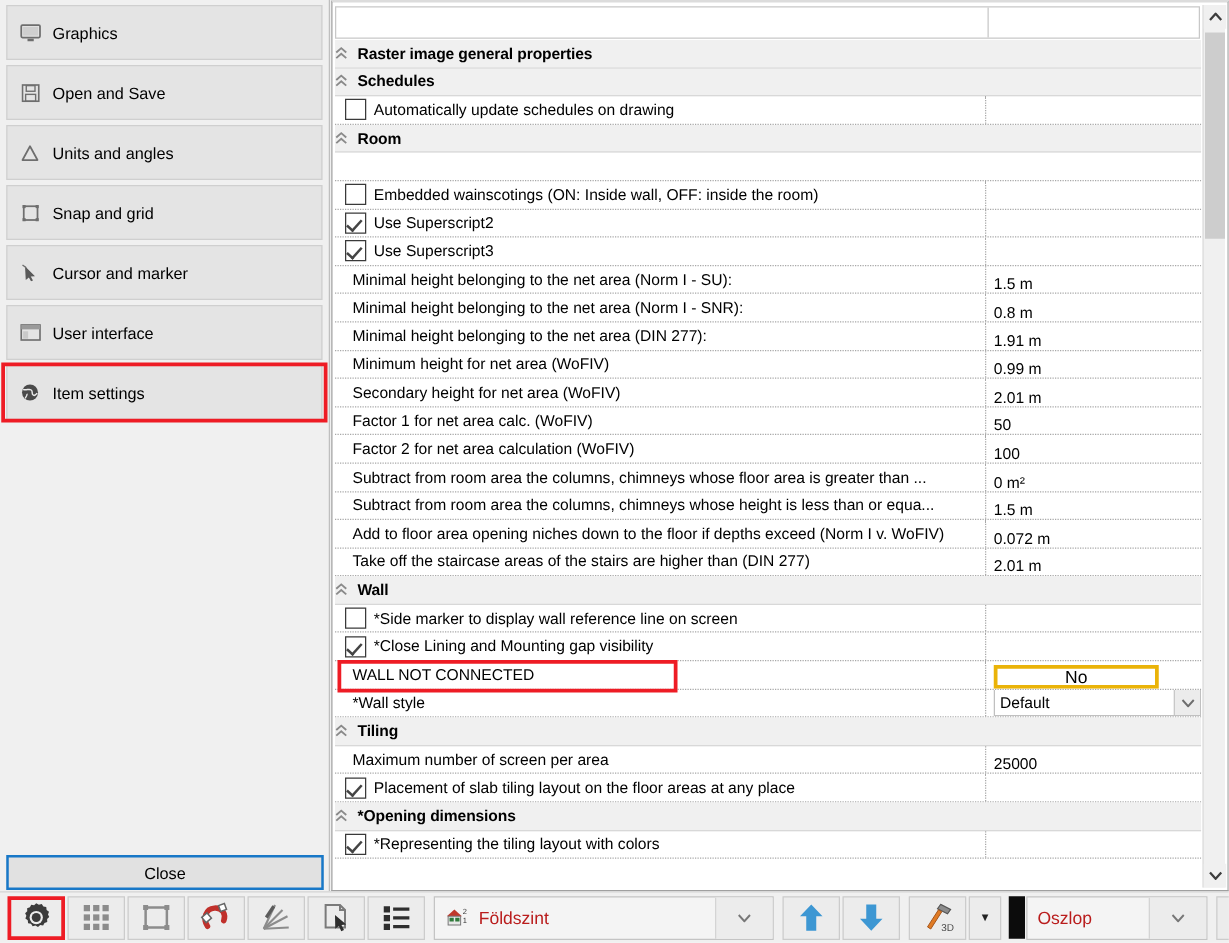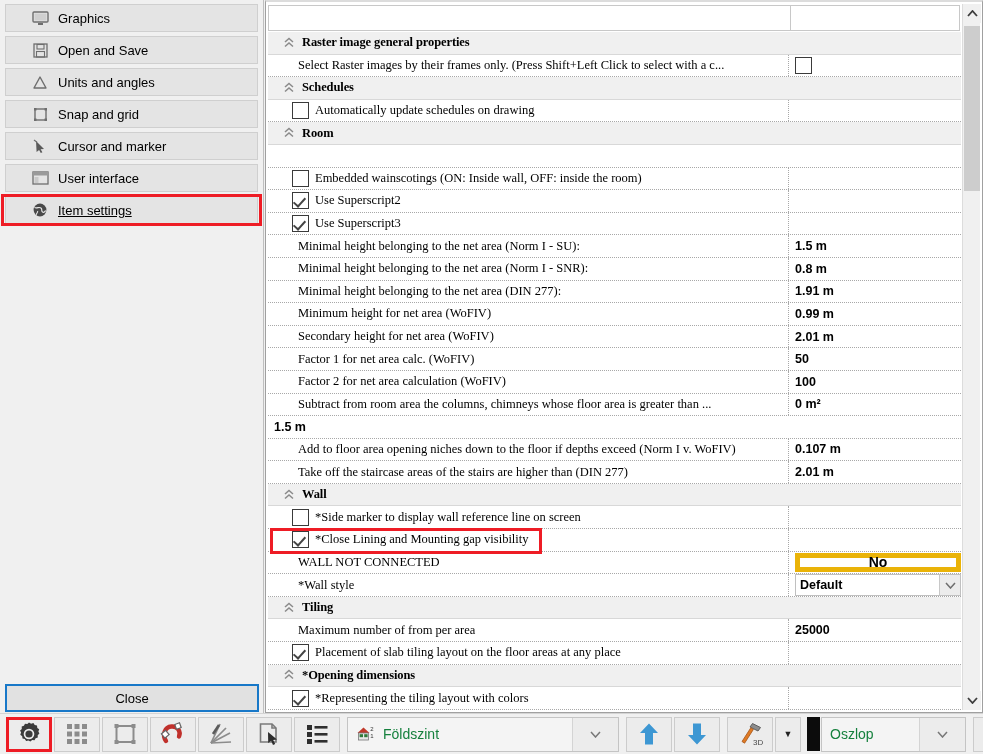--- a/index.html
+++ b/index.html
@@ -16,35 +16,35 @@
   
   #sidebar {
     position: absolute; left: 0; top: 0; width: 264px; height: 713px;
     background: #f0f0f0;
     border-right: 1px solid #bfbfbf;
   }
   .nav-list { padding: 4px 5px 0 5px; }
   .nav-item {
     position: relative;
     display: flex; align-items: center;
-    height: 28px;
+    height: 44px;
     margin-bottom: 4px;
     background: #e4e4e4;
     border: 1px solid #cfcfcf;
-    padding-left: 24px;
+    padding-left: 8px;
     cursor: default;
   }
   .nav-item .nav-icon {
     width: 20px; height: 20px;
     display: flex; align-items: center; justify-content: center;
     margin-right: 8px; flex: none;
   }
   .nav-item .nav-label { font-size: 13px; color: #000; }
   .nav-item.selected { background: #e4e4e4; }
-  .nav-item.selected .nav-label { text-decoration: underline; }
+  .nav-item.selected .nav-label { }
   .redbox {
     position: absolute; left: -5px; right: -5px; top: -3px; bottom: -3px;
     border: 3px solid #ee1c25; pointer-events: none;
   }
 
   
   #close-btn-wrap {
     position: absolute; left: 5px; top: 684px; width: 254px; height: 28px;
     border: 2px solid #1878c8; background: #e1e1e1;
     display: flex; align-items: center; justify-content: center;
@@ -86,29 +86,29 @@
   }
   .group-caret {
     width: 18px; text-align: center; font-size: 11px; color: #777;
     flex: none; line-height: 1;
   }
   .group-title { font-size: 12.5px; font-weight: bold; letter-spacing: -0.1px; }
   .row .namecell {
     display: flex; align-items: center;
     width: 521px; flex: none; height: 100%;
     border-right: 1px dotted #a8a8a8;
-    padding-left: 16px;
-    overflow: hidden; white-space: nowrap; font-family: Liberation Serif, serif;
+    padding-left: 0;
+    overflow: hidden; white-space: nowrap;
   }
   .row.group .namecell { border-right: none; width: auto; }
   .row .valcell {
     flex: 1; height: 100%;
-    display: flex; align-items: center;
+    display: flex; align-items: flex-end;
     padding-left: 6px;
-    white-space: nowrap; overflow: hidden; font-weight: bold;
+    white-space: nowrap; overflow: hidden;
   }
   .indent { width: 14px; flex: none; }
   .rowlabel { font-size: 12.5px; }
   .rowlabel.pad { padding-left: 3px; }
 
   
   .cbx {
     width: 17px; height: 17px; flex: none;
     border: 1px solid #3a3a3a; background: #fff;
     margin-left: 8px; margin-right: 3px;
@@ -119,22 +119,22 @@
     position: absolute; left: 3px; top: 2px;
     width: 5px; height: 10px;
     border: solid #444; border-width: 0 2px 2px 0;
     transform: rotate(42deg);
   }
   .cbx.valuebox { margin-left: 0; }
 
   
   .valtext { font-size: 12.5px; }
   .textfield {
-    height: 19px; width: 166px;
-    background: #fff; border: 5px solid #eab308;
+    height: 19px; width: 132px;
+    background: #fff; border: 3px solid #eab308;
     box-shadow: inset 0 0 0 1px #fff;
     display: flex; align-items: center; justify-content: center;
     font-size: 14px;
   }
   .combo {
     height: 22px; width: 166px;
     background: #fff; border: 1px solid #c0c0c0;
     display: flex; align-items: center;
   }
   .combo .cv { flex: 1; padding-left: 4px; font-size: 12.5px; }
@@ -189,21 +189,21 @@
     position: relative; border: 3px solid #ee1c25; background: #ececec;
   }
   .tb-combo {
     height: 35px; flex: none;
     background: #f4f4f4; border: 1px solid #c4c4c4;
     display: flex; align-items: center;
     margin: 0 1px;
   }
   .tb-combo .tcv {
     display: flex; align-items: center;
-    padding: 0 8px; font-size: 14px; color: #15803d;
+    padding: 0 8px; font-size: 14px; color: #b91c1c;
     flex: 1; overflow: hidden; white-space: nowrap;
   }
   .tb-combo .tca {
     width: 46px; height: 100%; flex: none;
     border-left: 1px solid #d4d4d4; background: #ececec;
     display: flex; align-items: center; justify-content: center;
     color: #666; font-size: 11px;
   }
   .tb-small-arrow {
     width: 26px; height: 35px; flex: none;
@@ -317,29 +317,20 @@
           <div class="namecell">
             <span class="group-caret">
               <svg width="10" height="12" viewBox="0 0 10 12">
                 <path d="M1 5 L5 1.5 L9 5" fill="none" stroke="#8a8a8a" stroke-width="1.5"></path>
                 <path d="M1 9.5 L5 6 L9 9.5" fill="none" stroke="#8a8a8a" stroke-width="1.5"></path>
               </svg>
             </span>
             <span class="group-title">Raster image general properties</span>
           </div>
         </div>
-        <div class="row">
-          <div class="namecell">
-            <span class="indent"></span>
-            <span class="rowlabel">Select Raster images by their frames only. (Press Shift+Left Click to select with a c...</span>
-          </div>
-          <div class="valcell">
-            <span class="cbx valuebox"></span>
-          </div>
-        </div>
         <div class="row group">
           <div class="namecell">
             <span class="group-caret">
               <svg width="10" height="12" viewBox="0 0 10 12">
                 <path d="M1 5 L5 1.5 L9 5" fill="none" stroke="#8a8a8a" stroke-width="1.5"></path>
                 <path d="M1 9.5 L5 6 L9 9.5" fill="none" stroke="#8a8a8a" stroke-width="1.5"></path>
               </svg>
             </span>
             <span class="group-title">Schedules</span>
           </div>
@@ -452,31 +443,35 @@
         <div class="row">
           <div class="namecell">
             <span class="indent"></span>
             <span class="rowlabel">Subtract from room area the columns, chimneys whose floor area is greater than ...</span>
           </div>
           <div class="valcell">
             <span class="valtext">0 m²</span>
           </div>
         </div>
         <div class="row">
+          <div class="namecell">
+            <span class="indent"></span>
+            <span class="rowlabel">Subtract from room area the columns, chimneys whose height is less than or equa...</span>
+          </div>
           <div class="valcell">
             <span class="valtext">1.5 m</span>
           </div>
         </div>
         <div class="row">
           <div class="namecell">
             <span class="indent"></span>
             <span class="rowlabel">Add to floor area opening niches down to the floor if depths exceed (Norm I v. WoFIV)</span>
           </div>
           <div class="valcell">
-            <span class="valtext">0.107 m</span>
+            <span class="valtext">0.072 m</span>
           </div>
         </div>
         <div class="row">
           <div class="namecell">
             <span class="indent"></span>
             <span class="rowlabel">Take off the staircase areas of the stairs are higher than (DIN 277)</span>
           </div>
           <div class="valcell">
             <span class="valtext">2.01 m</span>
           </div>
@@ -540,21 +535,21 @@
                 <path d="M1 5 L5 1.5 L9 5" fill="none" stroke="#8a8a8a" stroke-width="1.5"></path>
                 <path d="M1 9.5 L5 6 L9 9.5" fill="none" stroke="#8a8a8a" stroke-width="1.5"></path>
               </svg>
             </span>
             <span class="group-title">Tiling</span>
           </div>
         </div>
         <div class="row">
           <div class="namecell">
             <span class="indent"></span>
-            <span class="rowlabel">Maximum number of from per area</span>
+            <span class="rowlabel">Maximum number of screen per area</span>
           </div>
           <div class="valcell">
             <span class="valtext">25000</span>
           </div>
         </div>
         <div class="row">
           <div class="namecell">
             <span class="cbx checked"></span>
             <span class="rowlabel pad">Placement of slab tiling layout on the floor areas at any place</span>
           </div>

